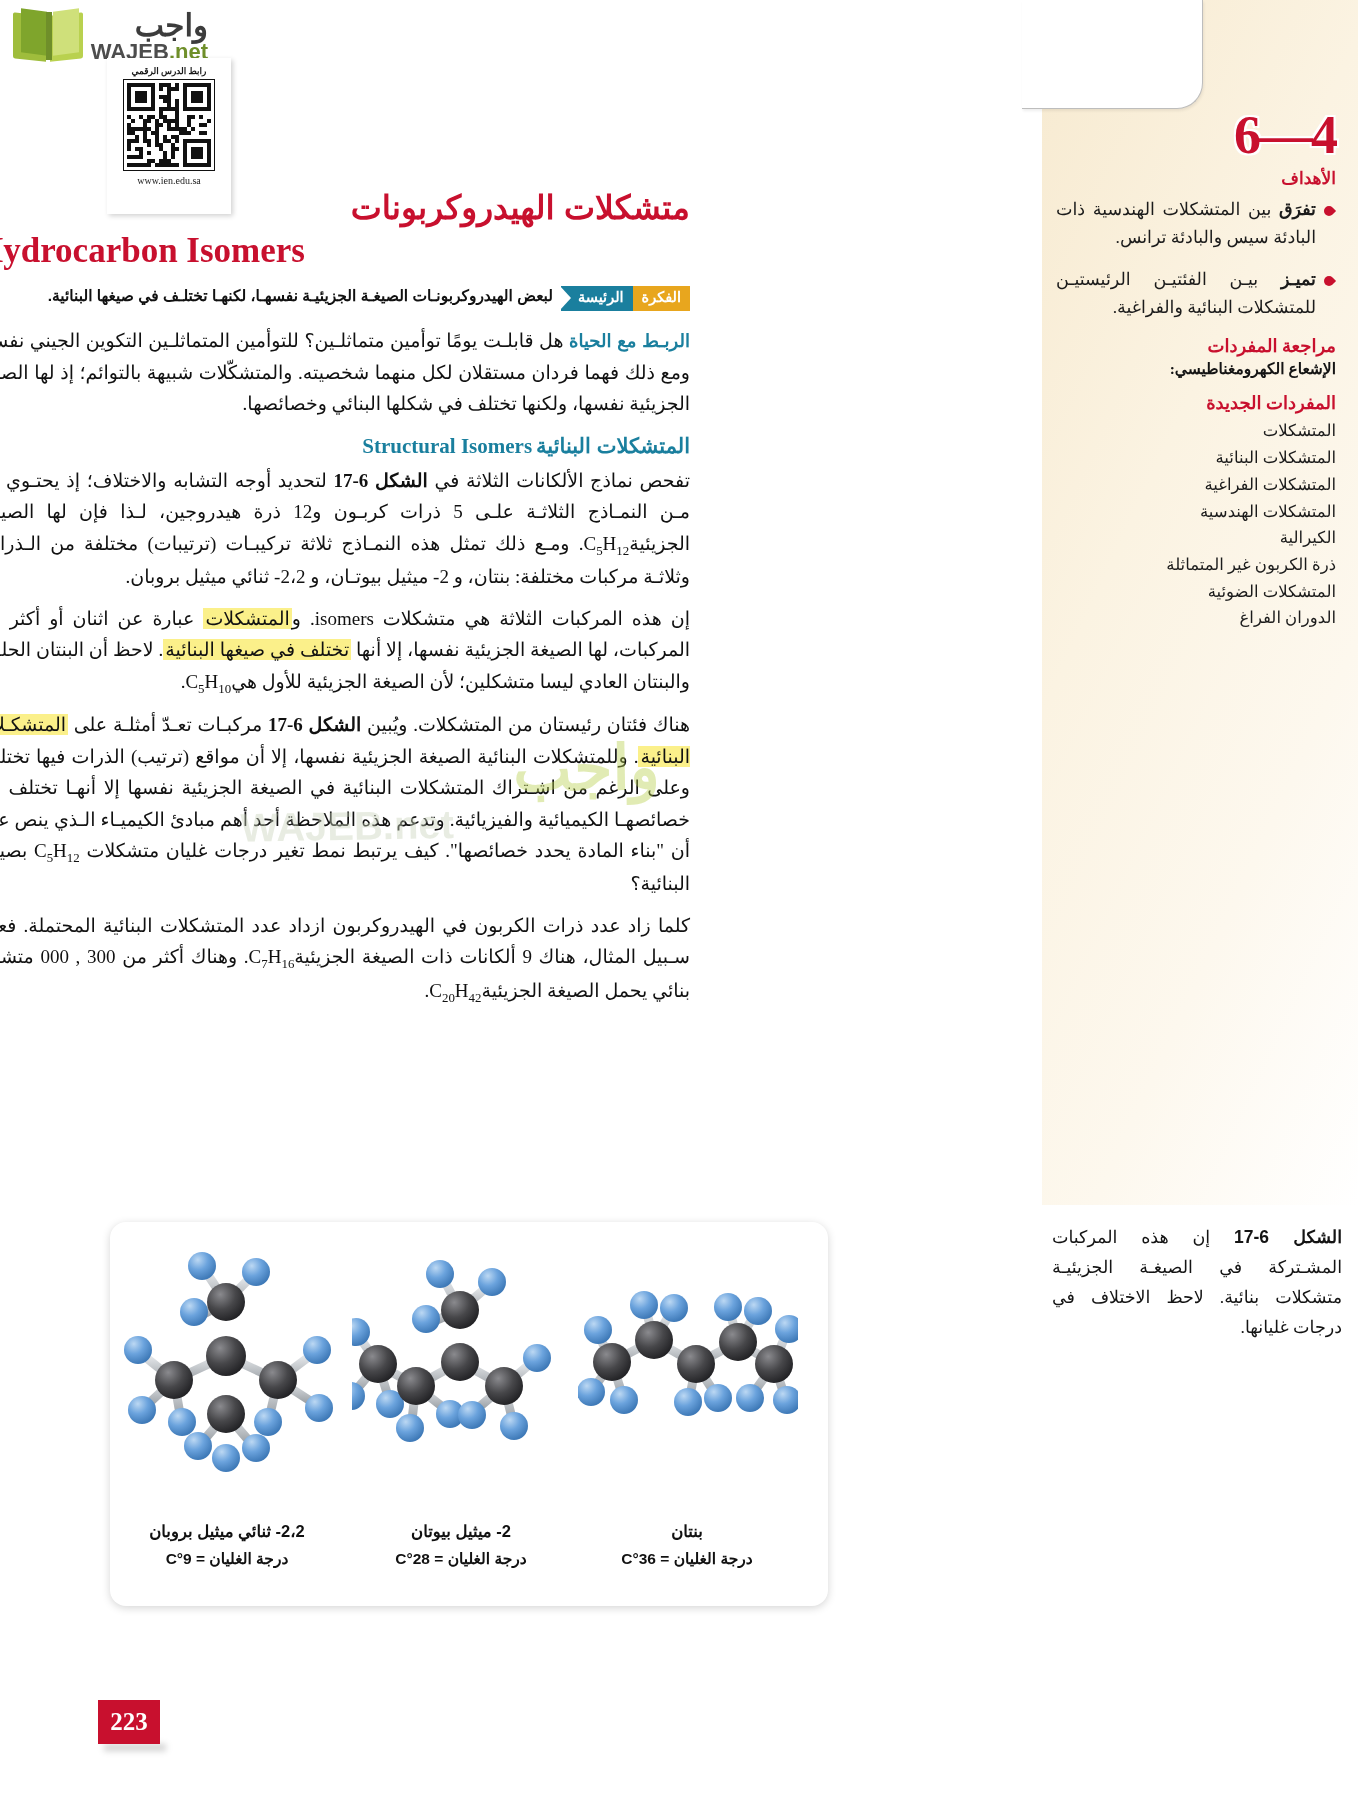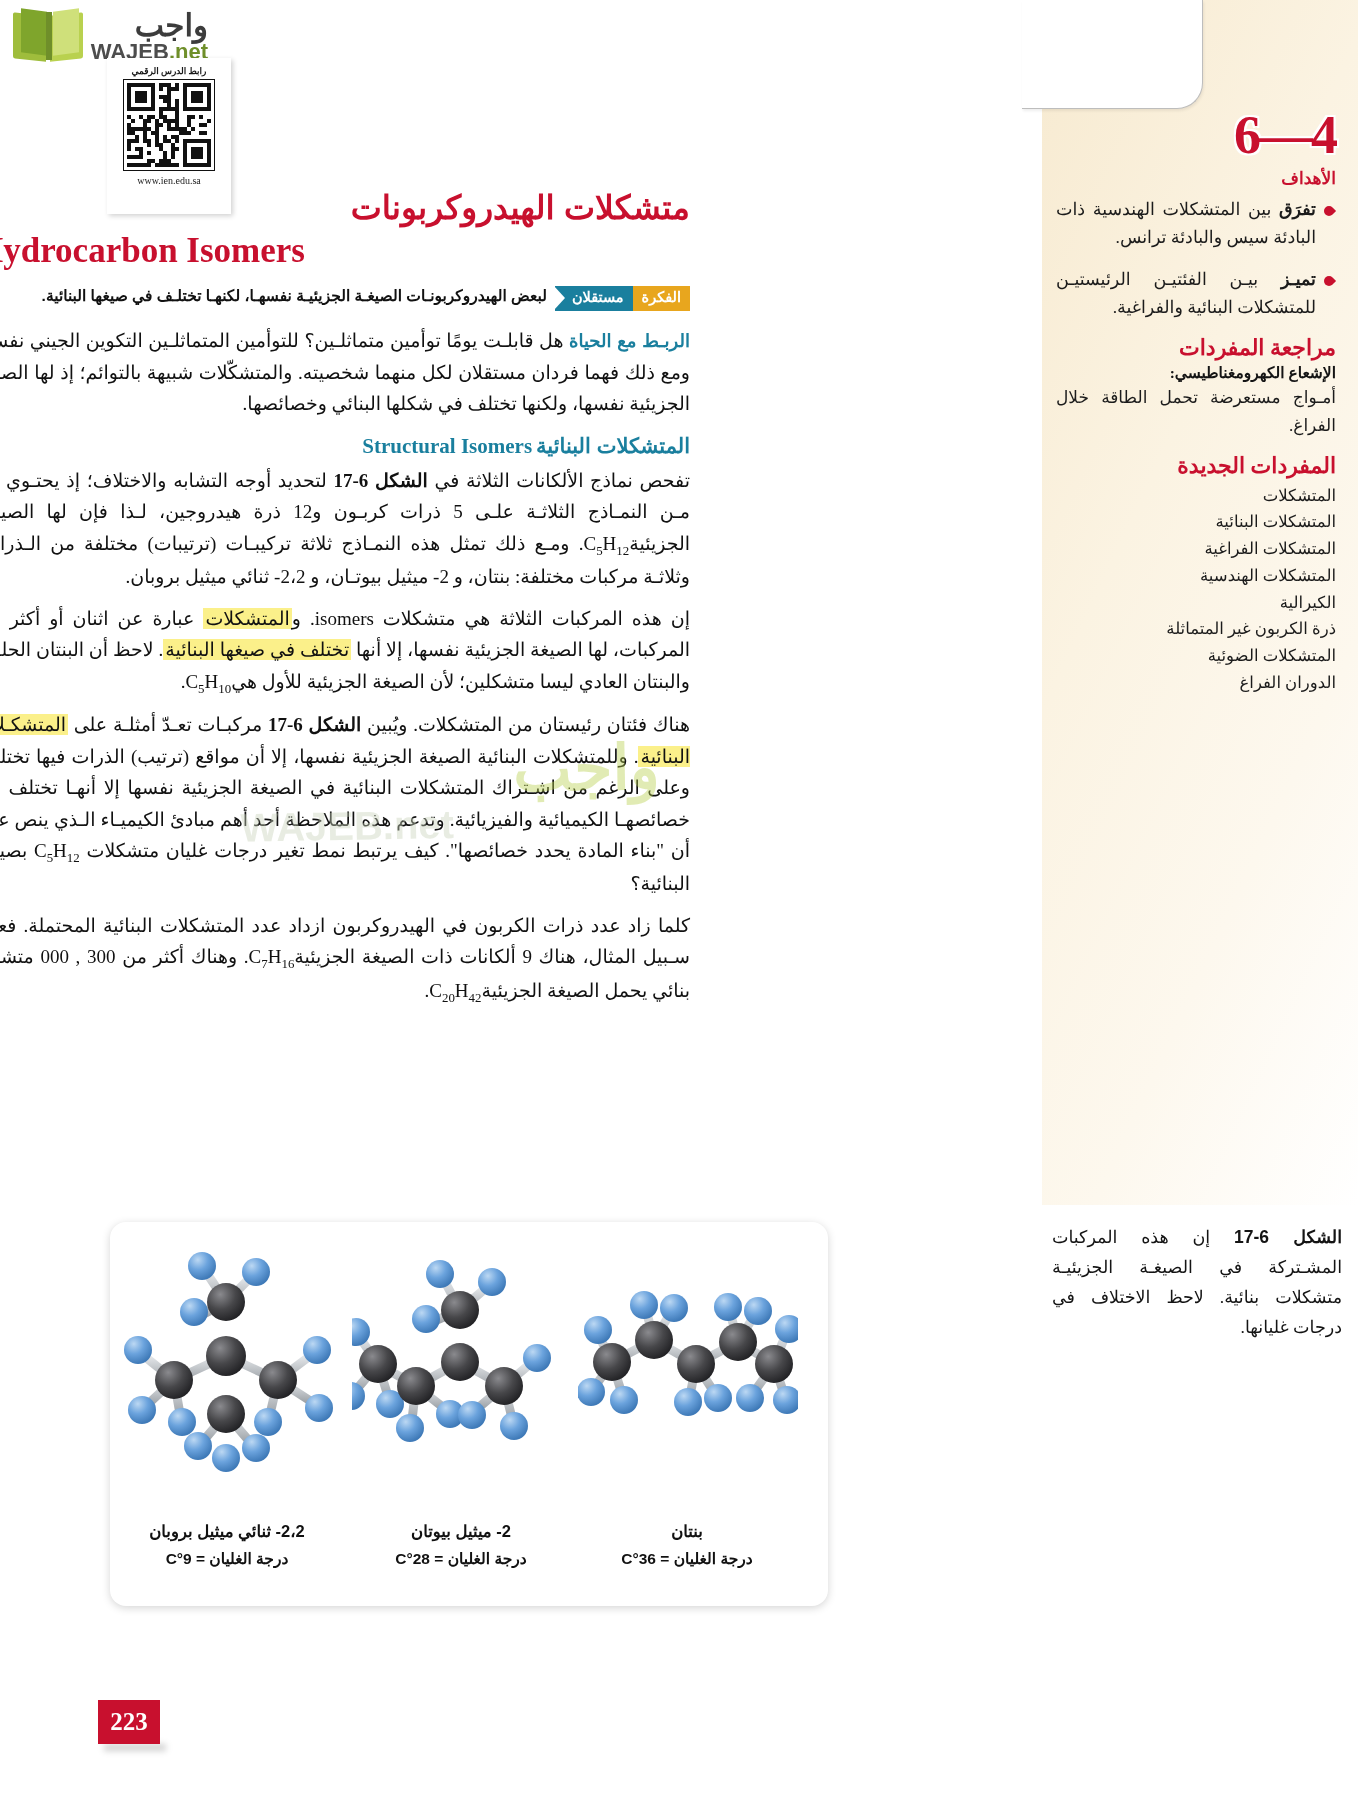--- a/index.html
+++ b/index.html
@@ -50,21 +50,21 @@
   .sec-num{position:absolute;right:22px;top:104px;font-family:"Liberation Serif",serif;font-weight:bold;
            font-size:54px;color:#c8102e;direction:ltr;letter-spacing:-2px;
            text-shadow:0 0 3px #fff,2px 2px 0 #fff,-2px 2px 0 #fff,2px -2px 0 #fff,-2px -2px 0 #fff;}
   .sb-head{font-family:"Liberation Serif",serif;font-weight:bold;font-size:17px;color:#c8102e;margin:0 0 6px;text-align:right;}
   .obj-list{margin:0;padding:0;list-style:none;}
   .obj-list li{position:relative;padding-right:20px;margin-bottom:13px;font-size:17.5px;line-height:1.62;
                color:#1b1b1b;text-align:justify;text-align-last:right;}
   .obj-list li:before{content:"";position:absolute;right:2px;top:11px;width:10px;height:10px;
                       background:#c8102e;border-radius:50% 0 50% 50%;transform:rotate(45deg);}
   .obj-list b{font-weight:bold;}
-  .sb-sub{font-family:"Liberation Serif",serif;font-weight:bold;font-size:22px;color:#c8102e;margin:14px 0 3px;text-align:right;}
+  .sb-sub{font-family:"Liberation Serif",serif;font-weight:bold;font-size:18px;color:#c8102e;margin:14px 0 3px;text-align:right;}
   .sb-term{font-family:"Liberation Serif",serif;font-weight:bold;font-size:15.5px;color:#141414;text-align:right;margin:2px 0 0;}
   .sb-def{font-size:17px;line-height:1.6;color:#1b1b1b;text-align:justify;text-align-last:right;margin:2px 0 0;}
   .vocab{margin:4px 0 0;padding:0;list-style:none;}
   .vocab li{font-size:16.5px;line-height:1.62;color:#1b1b1b;text-align:right;}
 
   
   .main{position:absolute;right:316px;top:0;width:1042px;direction:rtl;}
   .main-inner{padding:188px 0 0 0;margin-right:auto;margin-left:auto;width:714px;
               margin-right:352px;}
 
@@ -602,21 +602,20 @@
     <div class="sec-num">6—4</div>
     <div class="sidebar-inner" style="padding-top:168px;">
       <div class="sb-head">الأهداف</div>
       <ul class="obj-list">
         <li><b>تفرَق</b> بين المتشكلات الهندسية ذات البادئة سيس والبادئة ترانس.</li>
         <li><b>تميـز</b> بيـن الفئتيـن الرئيستيـن للمتشكلات البنائية والفراغية.</li>
       </ul>
 
       <div class="sb-sub">مراجعة المفردات</div>
       <div class="sb-term">الإشعاع الكهرومغناطيسي:</div>
-      <div class="sb-def">أمـواج مستعرضة تحمل الطاقة خلال الفراغ.</div>
 
       <div class="sb-sub">المفردات الجديدة</div>
       <ul class="vocab">
         <li>المتشكلات</li>
         <li>المتشكلات البنائية</li>
         <li>المتشكلات الفراغية</li>
         <li>المتشكلات الهندسية</li>
         <li>الكيرالية</li>
         <li>ذرة الكربون غير المتماثلة</li>
         <li>المتشكلات الضوئية</li>
@@ -627,21 +626,21 @@
 
   <main class="main">
     <div class="main-inner">
 
       <h1 class="title-ar">متشكلات الهيدروكربونات</h1>
       <h2 class="title-en">Hydrocarbon Isomers</h2>
 
       <div class="mainidea">
         <div class="mi-badge">
           <span class="mi-b1">الفكرة</span>
-          <span class="mi-b2">مستقلان</span>
+          <span class="mi-b2">الرئيسة</span>
           <span class="mi-chev"></span>
         </div>
         <div class="mi-text">لبعض الهيدروكربونـات الصيغـة الجزيئيـة نفسهـا، لكنهـا تختلـف في صيغها البنائية.</div>
       </div>
 
       <p class="body">
         <span class="lead-lbl">الربـط مع الحياة</span><span> هل قابلـت يومًا توأمين متماثلـين؟ للتوأمين المتماثلـين التكوين الجيني نفسه، ومع ذلك فهما فردان مستقلان لكل منهما شخصيته. والمتشكّلات شبيهة بالتوائم؛ إذ لها الصيغة الجزيئية نفسها، ولكنها تختلف في شكلها البنائي وخصائصها.</span>
       </p>
 
       <div class="sec-head">

